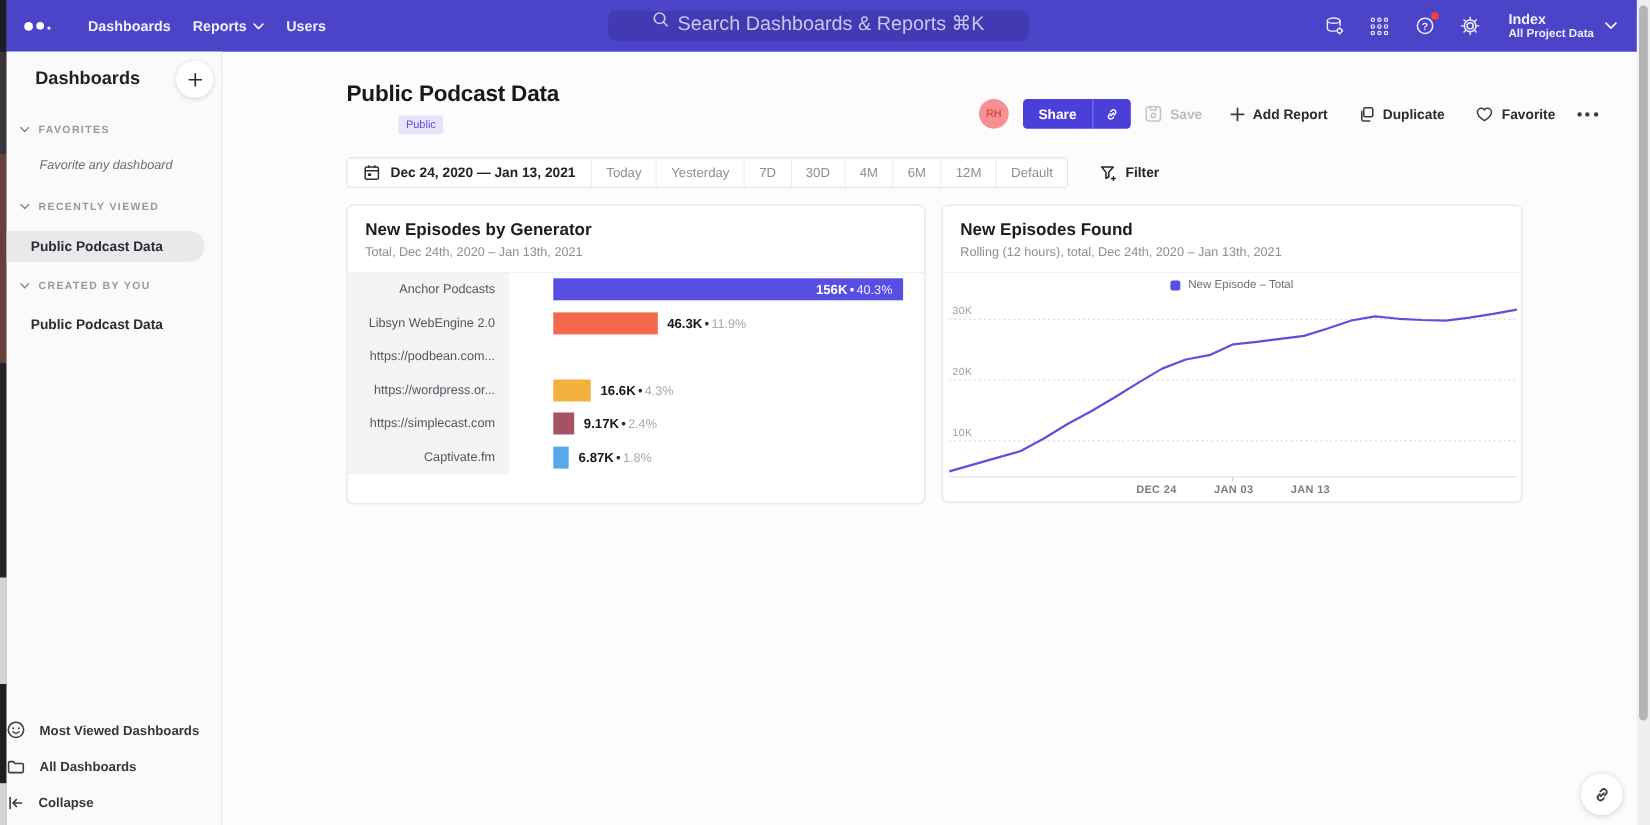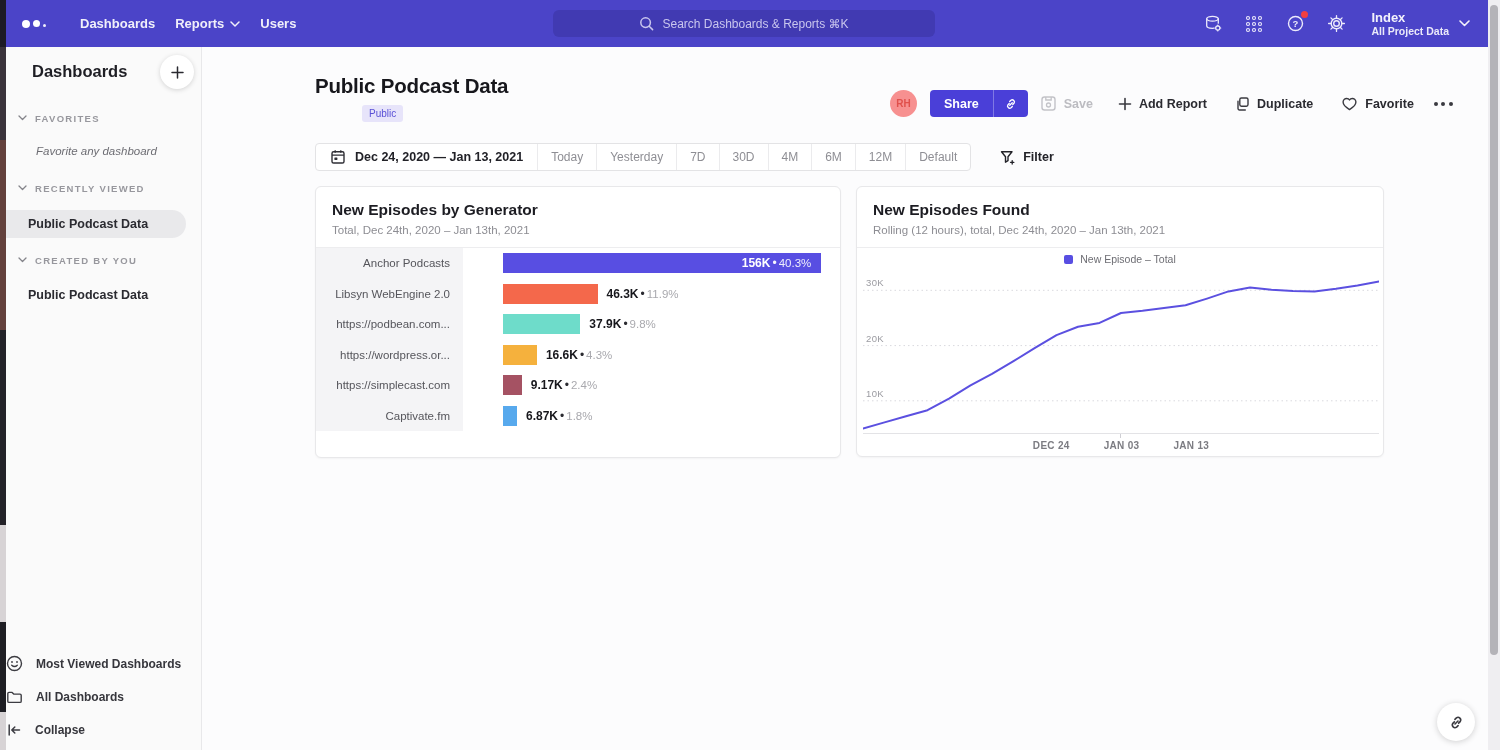--- a/index.html
+++ b/index.html
@@ -10,21 +10,21 @@
   .edge-strip { position:absolute; left:0; top:0; width:6px; height:750px; background:#232228; }
   .edge-seg { position:absolute; left:0; width:6px; }
 
   
   .navbar { position:absolute; left:6px; right:0; top:0; height:47px; background:#4b44c8; display:flex; align-items:center; color:#f3f2fc; }
   .logo { display:flex; align-items:center; gap:3px; margin:0 24px 0 16px; cursor:pointer; }
   .logo .d1,.logo .d2 { width:8px; height:8px; border-radius:50%; background:#fff; }
   .logo .d2 { width:7px; height:7px; }
   .logo .d3 { width:3px; height:3px; border-radius:50%; background:#fff; opacity:.9; margin-top:3px; }
   .nav-item { display:flex; align-items:center; gap:6px; font-size:13px; font-weight:600; padding:0 10px; height:47px; cursor:pointer; color:#f0effa; }
-  .nav-search { position:absolute; left:547px; top:10px; width:382px; height:27px; background:#413ab2; border-radius:6px; display:flex; align-items:center; justify-content:center; gap:8px; color:#c9c6ee; font-size:12px; cursor:text; }
+  .nav-search { position:absolute; left:547px; top:10px; width:382px; height:27px; background:#413ab2; border-radius:6px; display:flex; justify-content:center; gap:8px; color:#c9c6ee; font-size:18px; cursor:text; }
   .nav-right { position:absolute; right:30px; top:0; height:47px; display:flex; align-items:center; gap:21px; }
   .nav-ico { position:relative; width:20px; height:20px; display:flex; align-items:center; justify-content:center; color:#eceafb; cursor:pointer; }
   .badge-dot { position:absolute; top:-3px; right:-3px; width:7px; height:7px; background:#f23f3f; border-radius:50%; }
   .project { display:flex; align-items:center; gap:10px; cursor:pointer; margin-left:4px; }
   .project .pn { font-size:13px; font-weight:700; line-height:15px; }
   .project .ps { font-size:10.5px; font-weight:700; line-height:13px; opacity:.95; }
 
   
   .sidebar { position:absolute; left:6px; top:47px; width:196px; bottom:0; background:#fafafa; border-right:1px solid #e8e8ea; }
   .sb-title { position:absolute; left:26px; top:15px; font-size:16.5px; font-weight:700; color:#1e1e24; }
@@ -355,24 +355,20 @@
       </div>
       <div class="brow">
         <div class="blabel">Libsyn WebEngine 2.0</div>
         <div class="btrack">
             <div class="bar" style="width: 28.0471%; background: rgb(244, 104, 75);"></div>
           <span class="bval"><b>46.3K</b><span class="sep">•</span><span class="pct">11.9%</span></span>
           </div>
       </div>
       <div class="brow">
         <div class="blabel">https://podbean.com...</div>
-        <div class="btrack">
-            <div class="bar" style="width: 22.9587%; background: rgb(110, 220, 202);"></div>
-          <span class="bval"><b>37.9K</b><span class="sep">•</span><span class="pct">9.8%</span></span>
-          </div>
       </div>
       <div class="brow">
         <div class="blabel">https://wordpress.or...</div>
         <div class="btrack">
             <div class="bar" style="width: 10.0558%; background: rgb(245, 177, 61);"></div>
           <span class="bval"><b>16.6K</b><span class="sep">•</span><span class="pct">4.3%</span></span>
           </div>
       </div>
       <div class="brow">
         <div class="blabel">https://simplecast.com</div>

